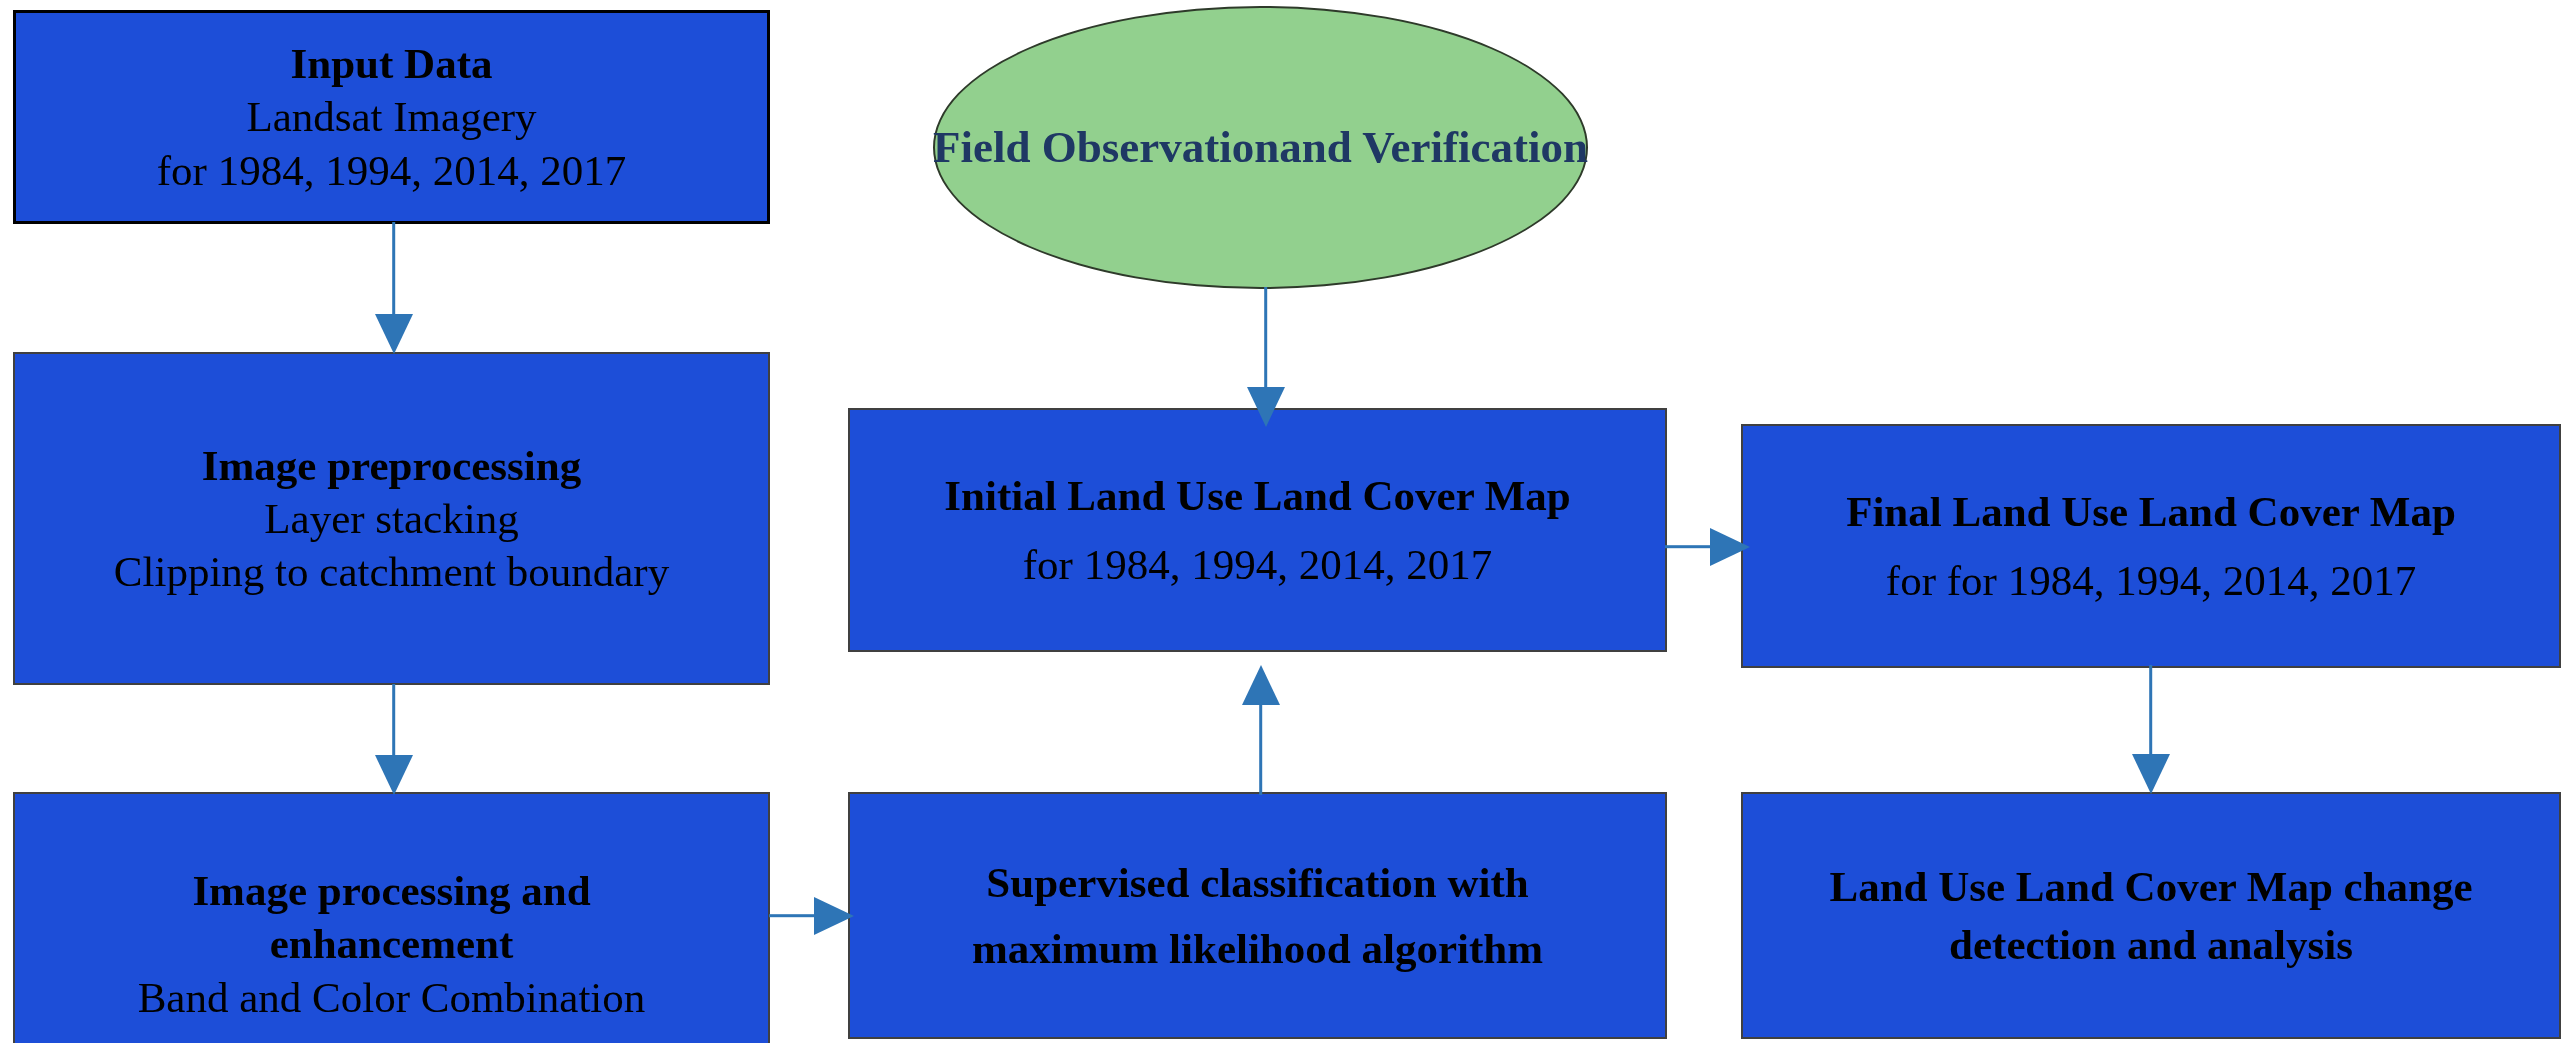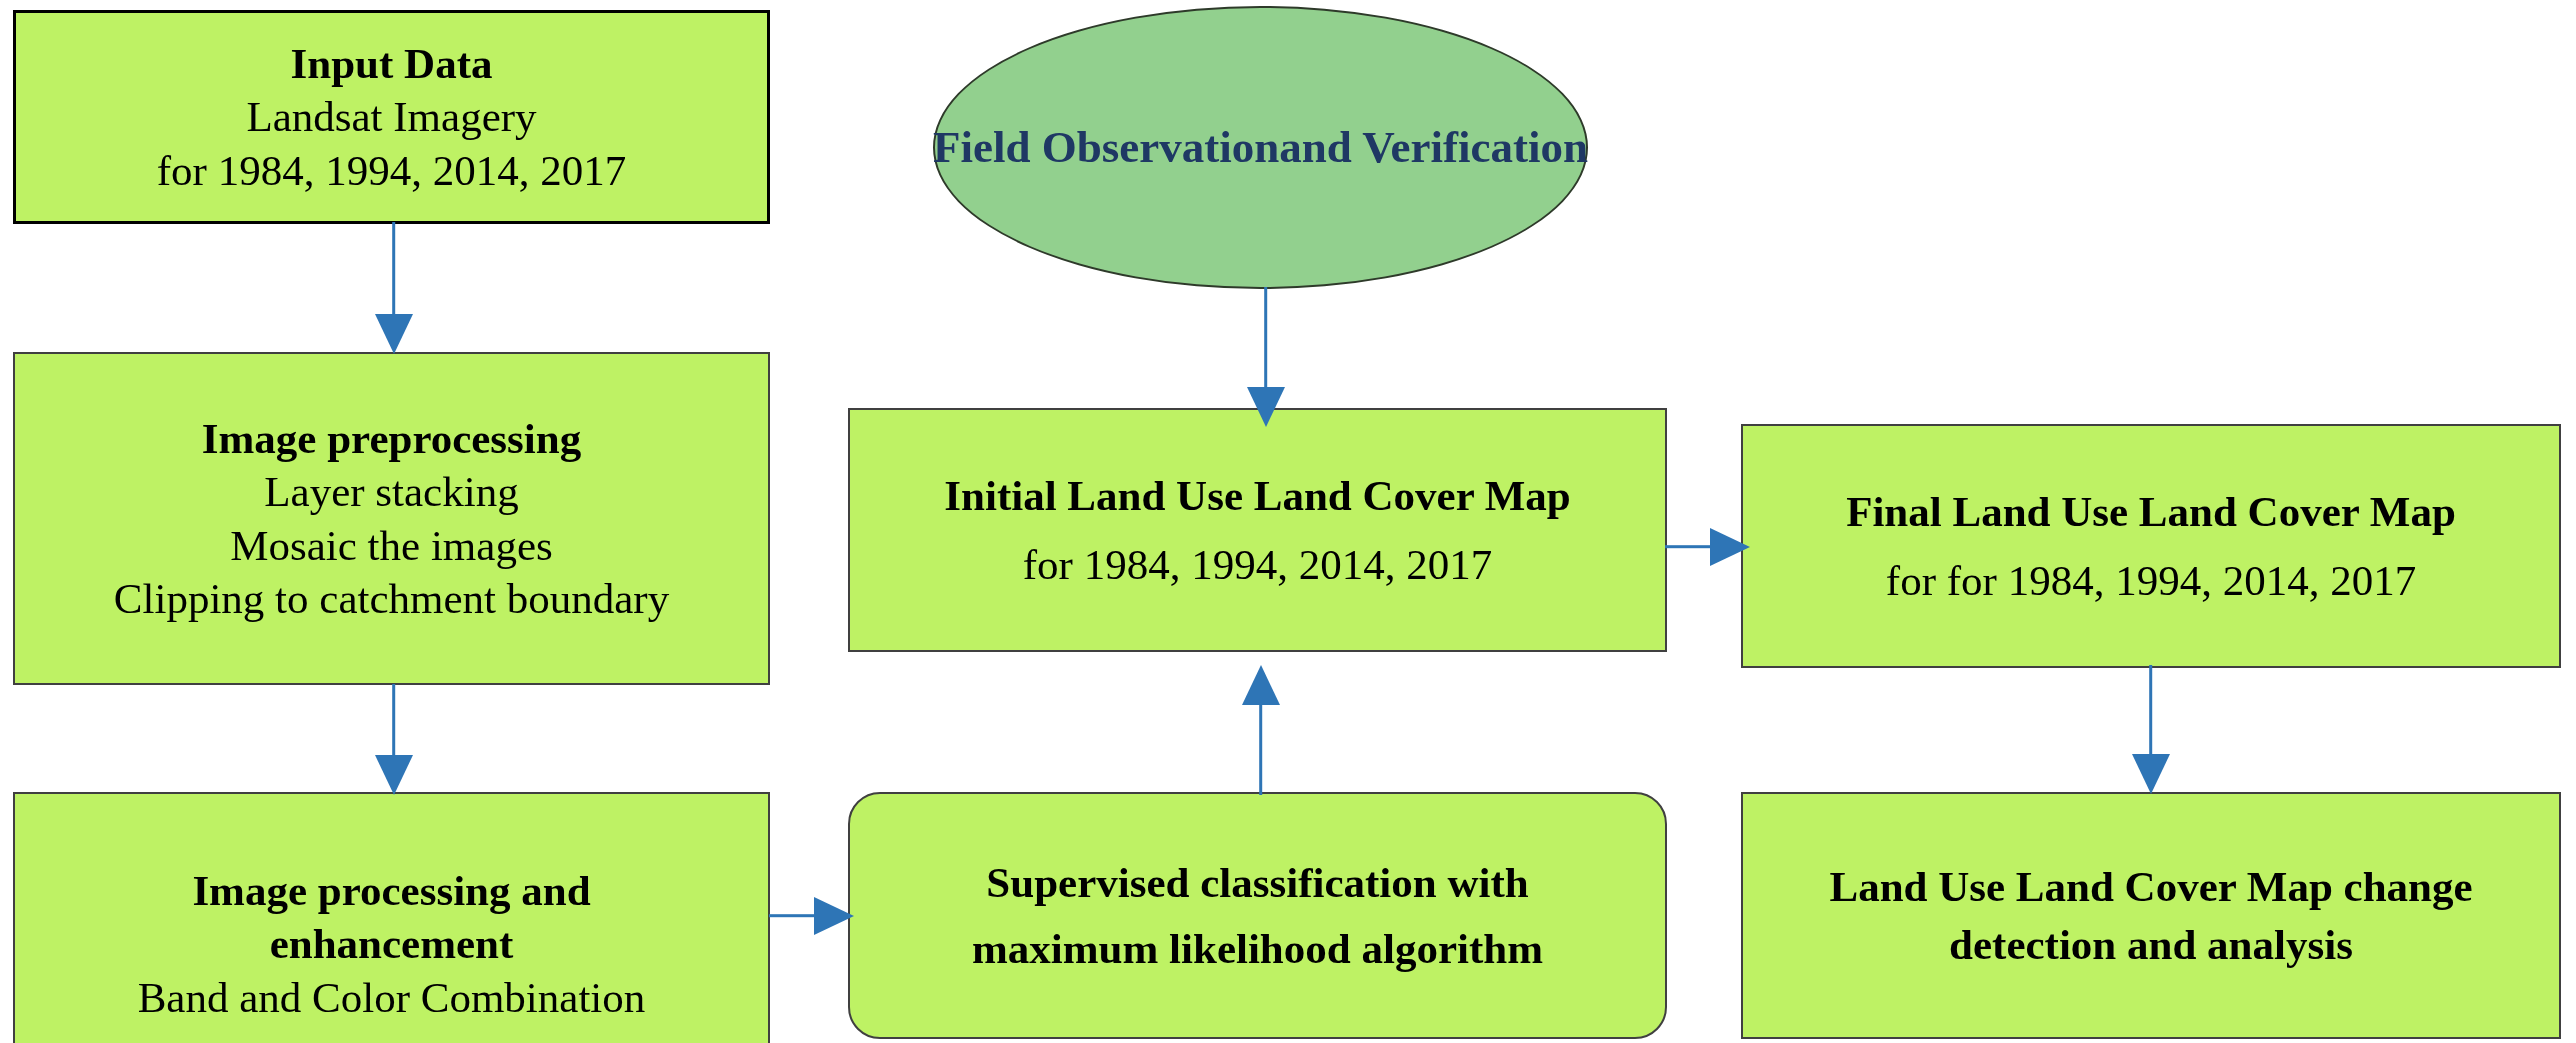--- a/index.html
+++ b/index.html
@@ -14,21 +14,21 @@
     height: 1043px;
     background: #ffffff;
     overflow: hidden;
     font-family: "Liberation Serif", "DejaVu Serif", serif;
   }
 
   
   .node {
     position: absolute;
     box-sizing: border-box;
-    background: #bef264;
+    background: #1d4ed8;
     display: flex;
     flex-direction: column;
     align-items: flex-end;
     justify-content: center;
     text-align: center;
     color: #000000;
   }
   .node .line {
     display: block;
     width: 100%;
@@ -109,41 +109,40 @@
 
   <div class="ellipse" style="left:933px; top:5.8px; width:655px; height:283px; font-size:45px;
               background:#92D08E; border:2.2px solid #2E3A2A; color:#1F3864;">
     <span class="line">Field Observation</span>
     <span class="line">and Verification</span>
   </div>
 
   <div class="node thin" style="left:13px; top:352px; width:757px; height:333px; font-size:43px;">
     <span class="line bold">Image preprocessing</span>
     <span class="line normal">Layer stacking</span>
-    <span class="line normal">Mosaic the images</span>
     <span class="line normal">Clipping to catchment boundary</span>
   </div>
 
   <div class="node thin" style="left:848px; top:408px; width:819px; height:244px; font-size:43px; gap:16px;">
     <span class="line bold">Initial Land Use Land Cover Map</span>
     <span class="line normal">for 1984, 1994, 2014, 2017</span>
   </div>
 
   <div class="node thin" style="left:1741px; top:424px; width:820px; height:244px; font-size:43px; gap:16px;">
     <span class="line bold">Final Land Use Land Cover Map</span>
     <span class="line normal">for for 1984, 1994, 2014, 2017</span>
   </div>
 
   <div class="node thin" style="left:13px; top:792px; width:757px; height:304px; font-size:43px;">
     <span class="line bold">Image processing and</span>
     <span class="line bold">enhancement</span>
     <span class="line normal">Band and Color Combination</span>
   </div>
 
-  <div class="node thin" style="left:848px; top:792px; width:819px; height:247px; font-size:43px; gap:13px;border-radius:32px;">
+  <div class="node thin" style="left:848px; top:792px; width:819px; height:247px; font-size:43px; gap:13px;">
     <span class="line bold">Supervised classification with</span>
     <span class="line bold">maximum likelihood algorithm</span>
   </div>
 
   <div class="node thin" style="left:1741px; top:792px; width:820px; height:247px; font-size:43px; gap:5px;">
     <span class="line bold">Land Use Land Cover Map change</span>
     <span class="line bold">detection and analysis</span>
   </div>
 
   <div class="conn" style="left:372px; top:222px; width:43px; height:133px;">

